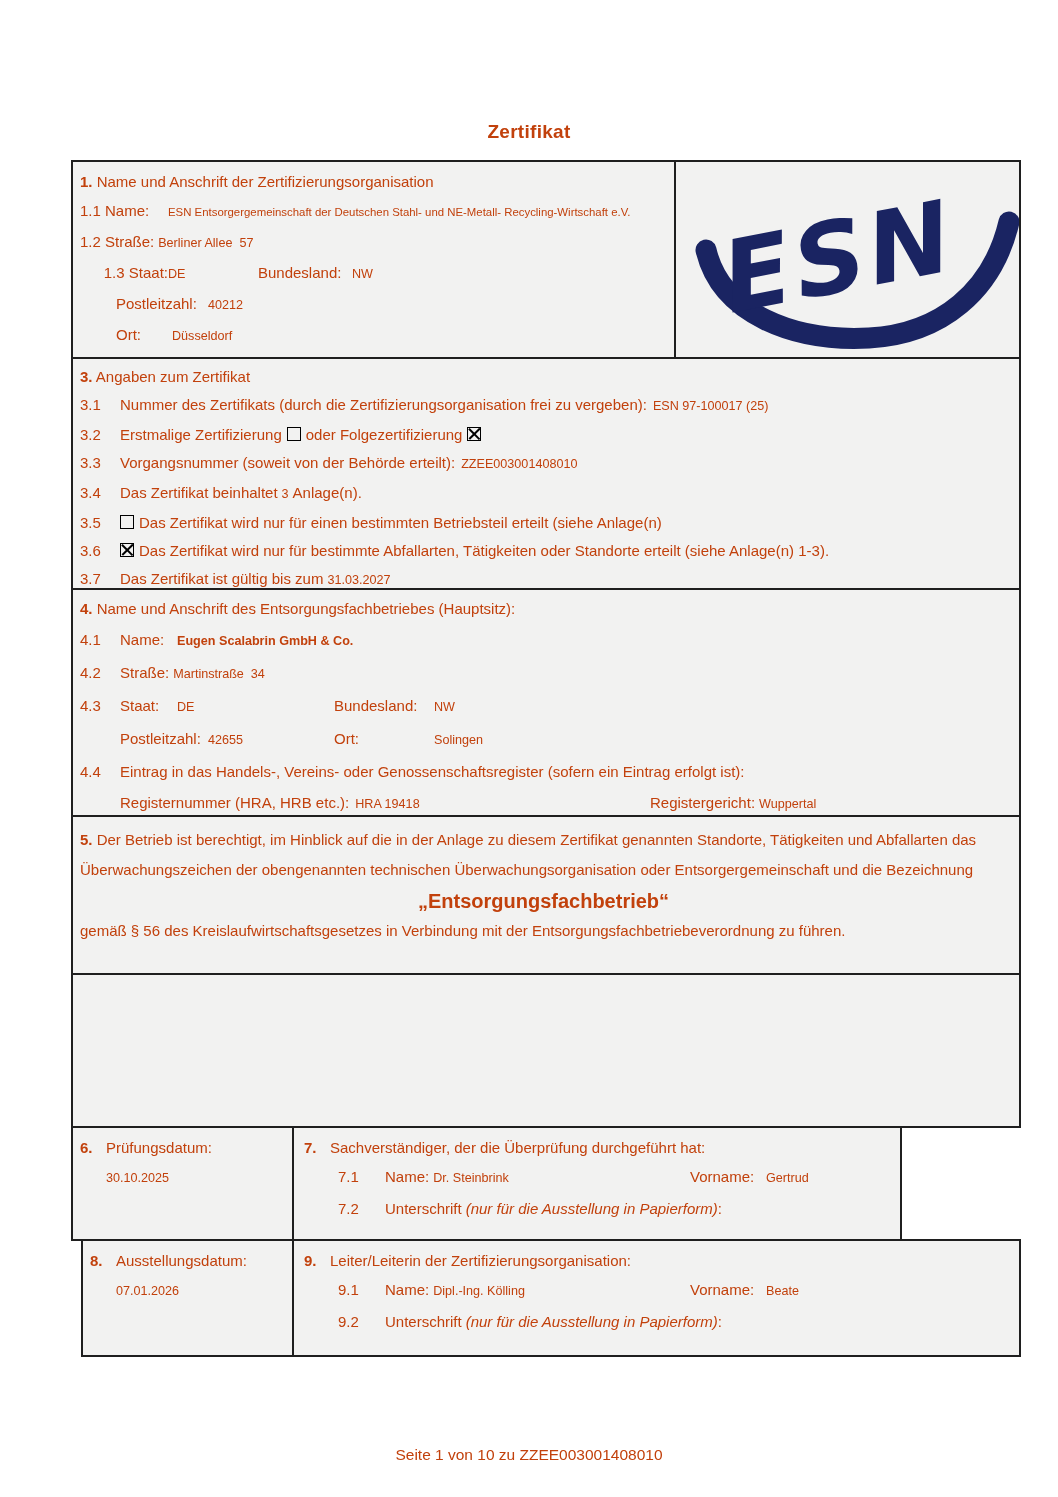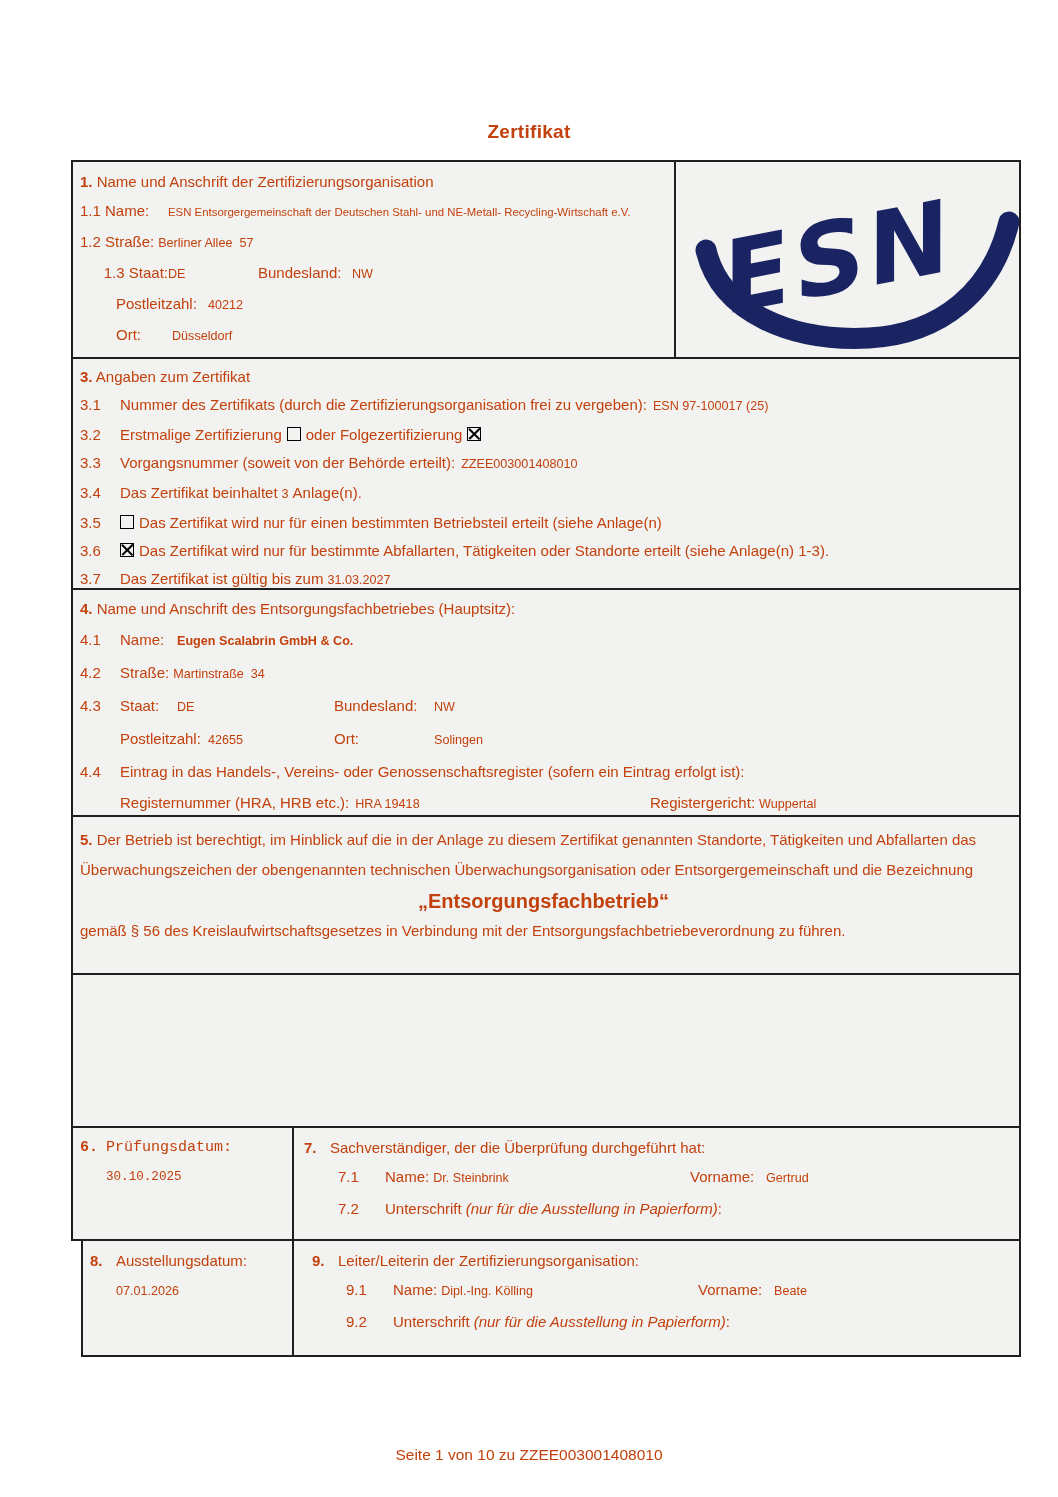--- a/index.html
+++ b/index.html
@@ -24,24 +24,24 @@
       width:14.5px;height:1.5px;background:#000;}
   .cb.x::before{transform:rotate(45deg);}
   .cb.x::after{transform:rotate(-45deg);}
   
   #box-org{left:55px;top:160px;width:605px;height:199px;padding:10px 8px 0 7px;}
   #box-logo{left:658px;top:160px;width:347px;height:199px;padding:0;}
   #box-cert{left:55px;top:357px;width:950px;height:233px;padding:8px 8px 0 7px;}
   #box-company{left:55px;top:588px;width:950px;height:229px;padding:9px 8px 0 7px;}
   #box-entitle{left:55px;top:815px;width:950px;height:160px;padding:8px 12px 0 7px;}
   #box-empty{left:55px;top:973px;width:950px;height:155px;}
-  #box-audit-left{left:55px;top:1126px;width:262px;height:115px;padding:10px 16px 0 7px;font-family:Liberation Mono, monospace;}
-  #box-audit-right{left:276px;top:1126px;width:729px;height:115px;padding:10px 8px 0 10px;}
+  #box-audit-left{left:55px;top:1126px;width:262px;height:115px;padding:10px 16px 0 7px;}
+  #box-audit-right{left:276px;top:1126px;width:610px;height:115px;padding:10px 8px 0 10px;}
   #box-issue-left{left:65px;top:1239px;width:223px;height:118px;padding:10px 8px 0 7px;}
-  #box-issue-right{left:276px;top:1239px;width:729px;height:118px;padding:10px 8px 0 18px;}
+  #box-issue-right{left:276px;top:1239px;width:729px;height:118px;padding:10px 8px 0 10px;}
   #box-org .line{margin-bottom:10px;}
   #box-cert .line{margin-bottom:9px;}
   #box-company .line{margin-bottom:12px;}
   #box-entitle .flow{font-size:15px;line-height:30px;white-space:normal;}
   .designation{text-align:center;font-size:20px;font-weight:bold;line-height:28px;margin:2px 0 1px 0;}
   .indent36{padding-left:36px;}
   .indent40{padding-left:40px;}
   .indent34{padding-left:34px;}
   .gap4{margin-left:4px;}
   .gap6{margin-left:6px;}

